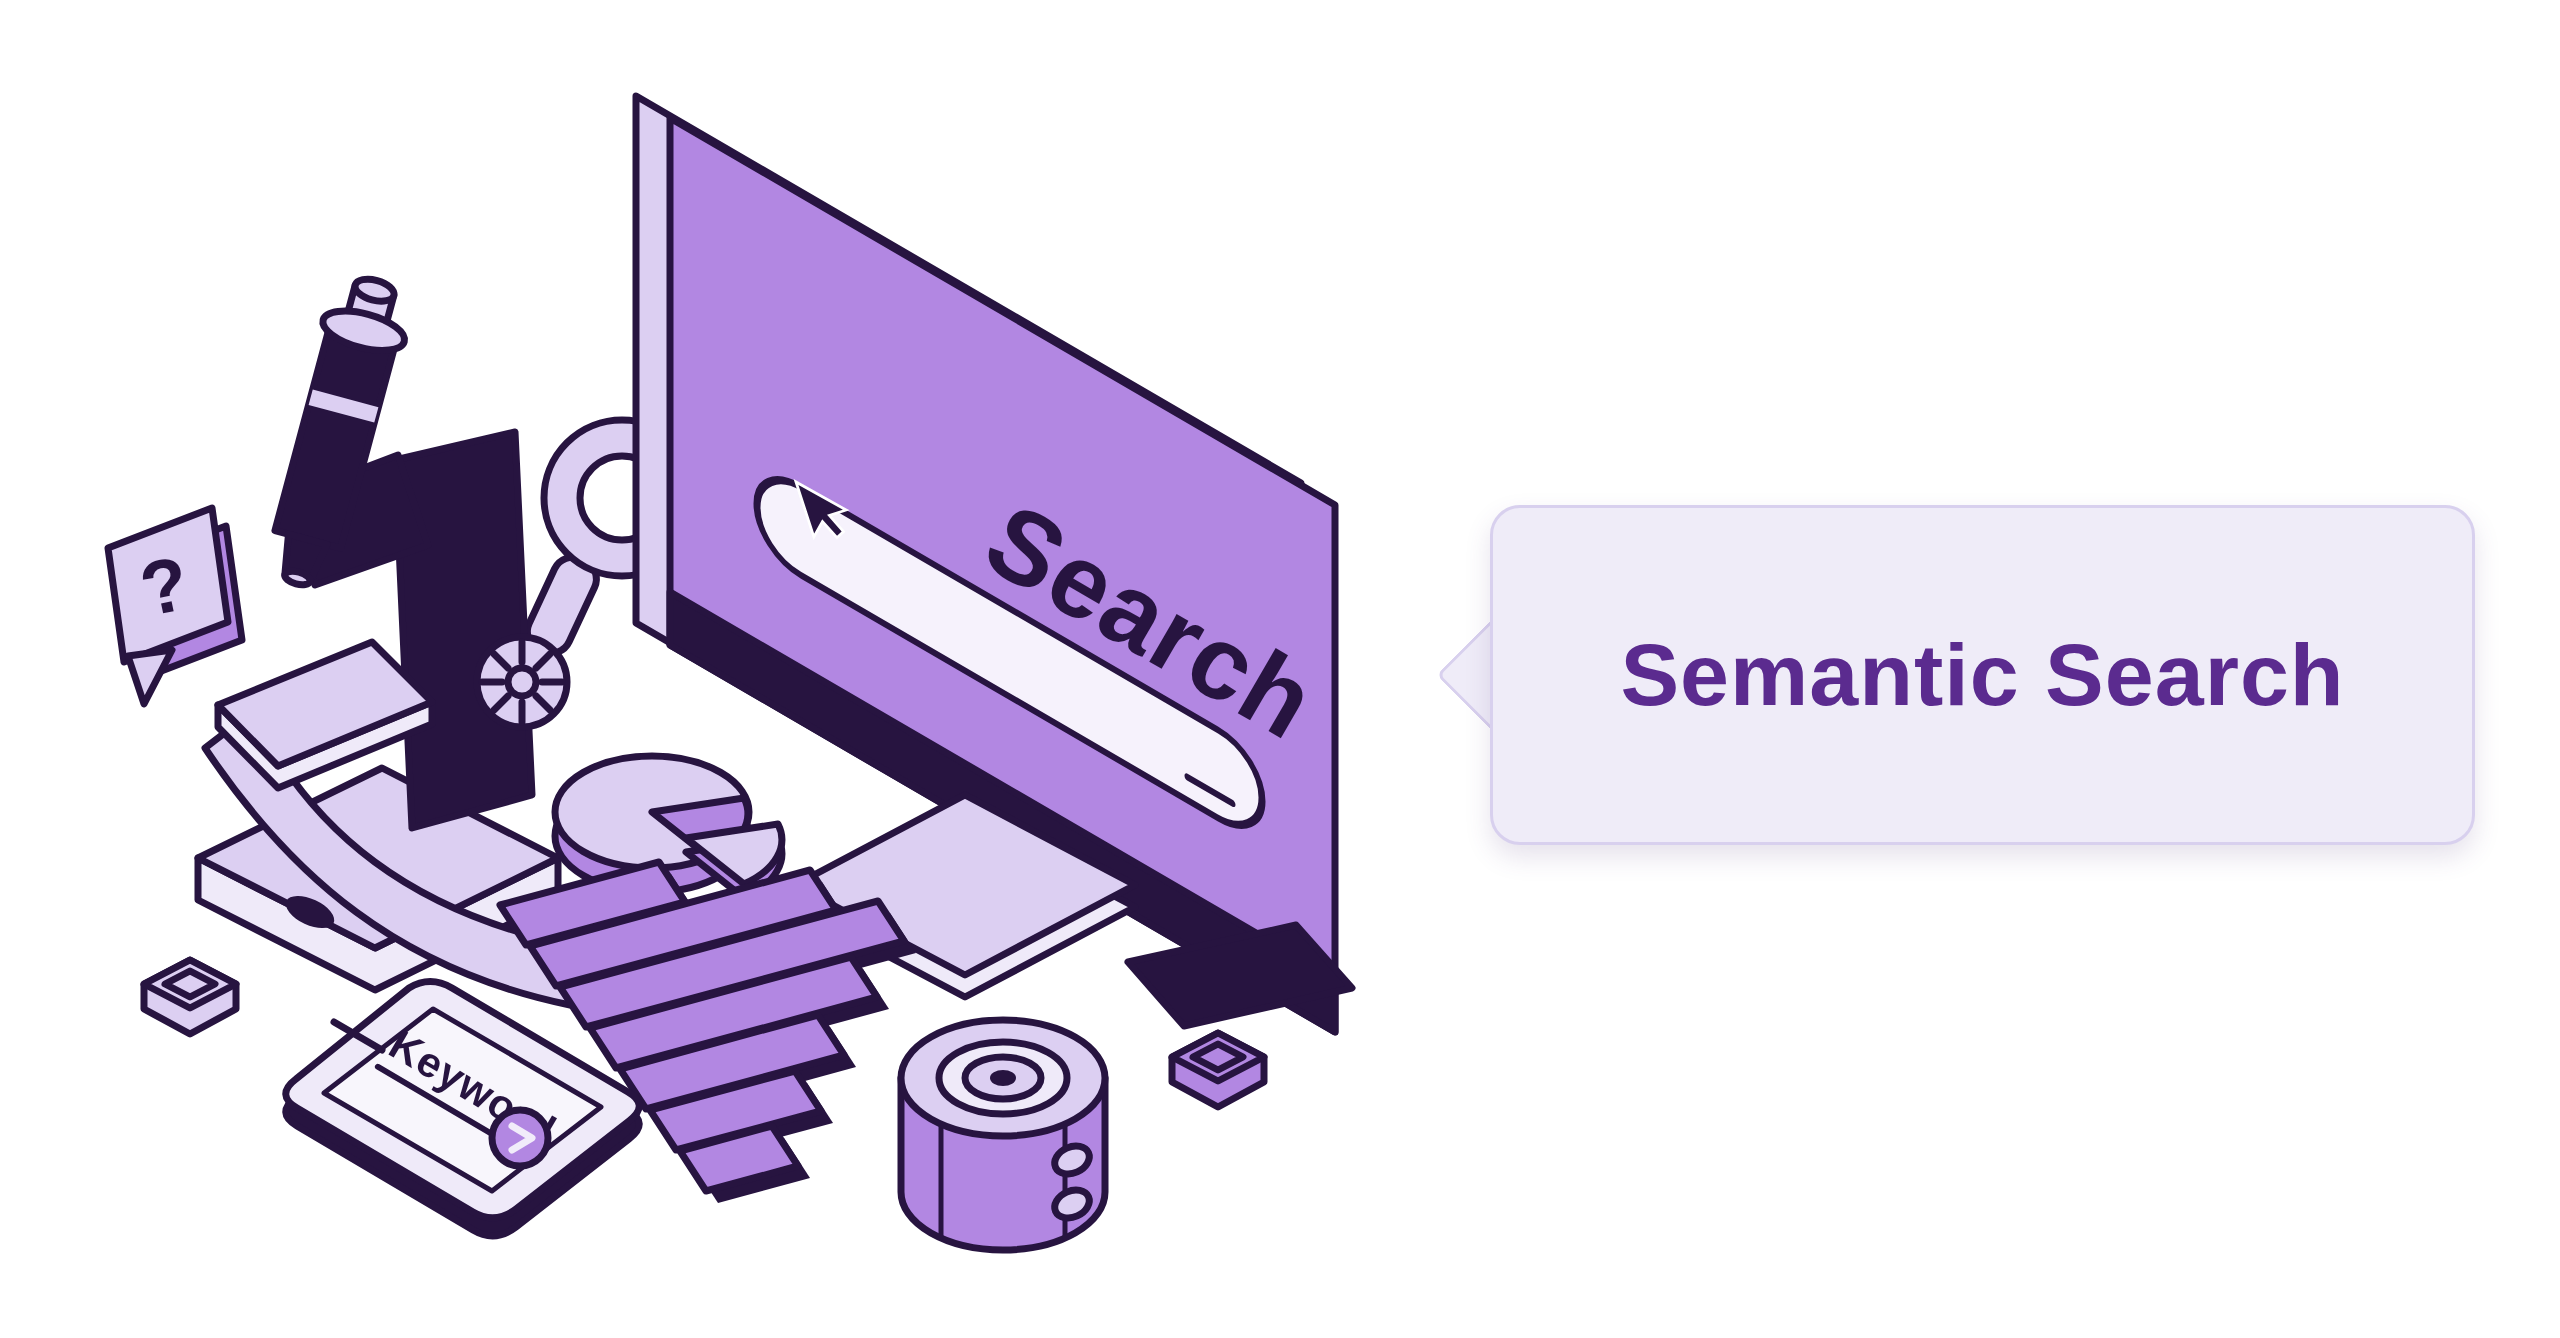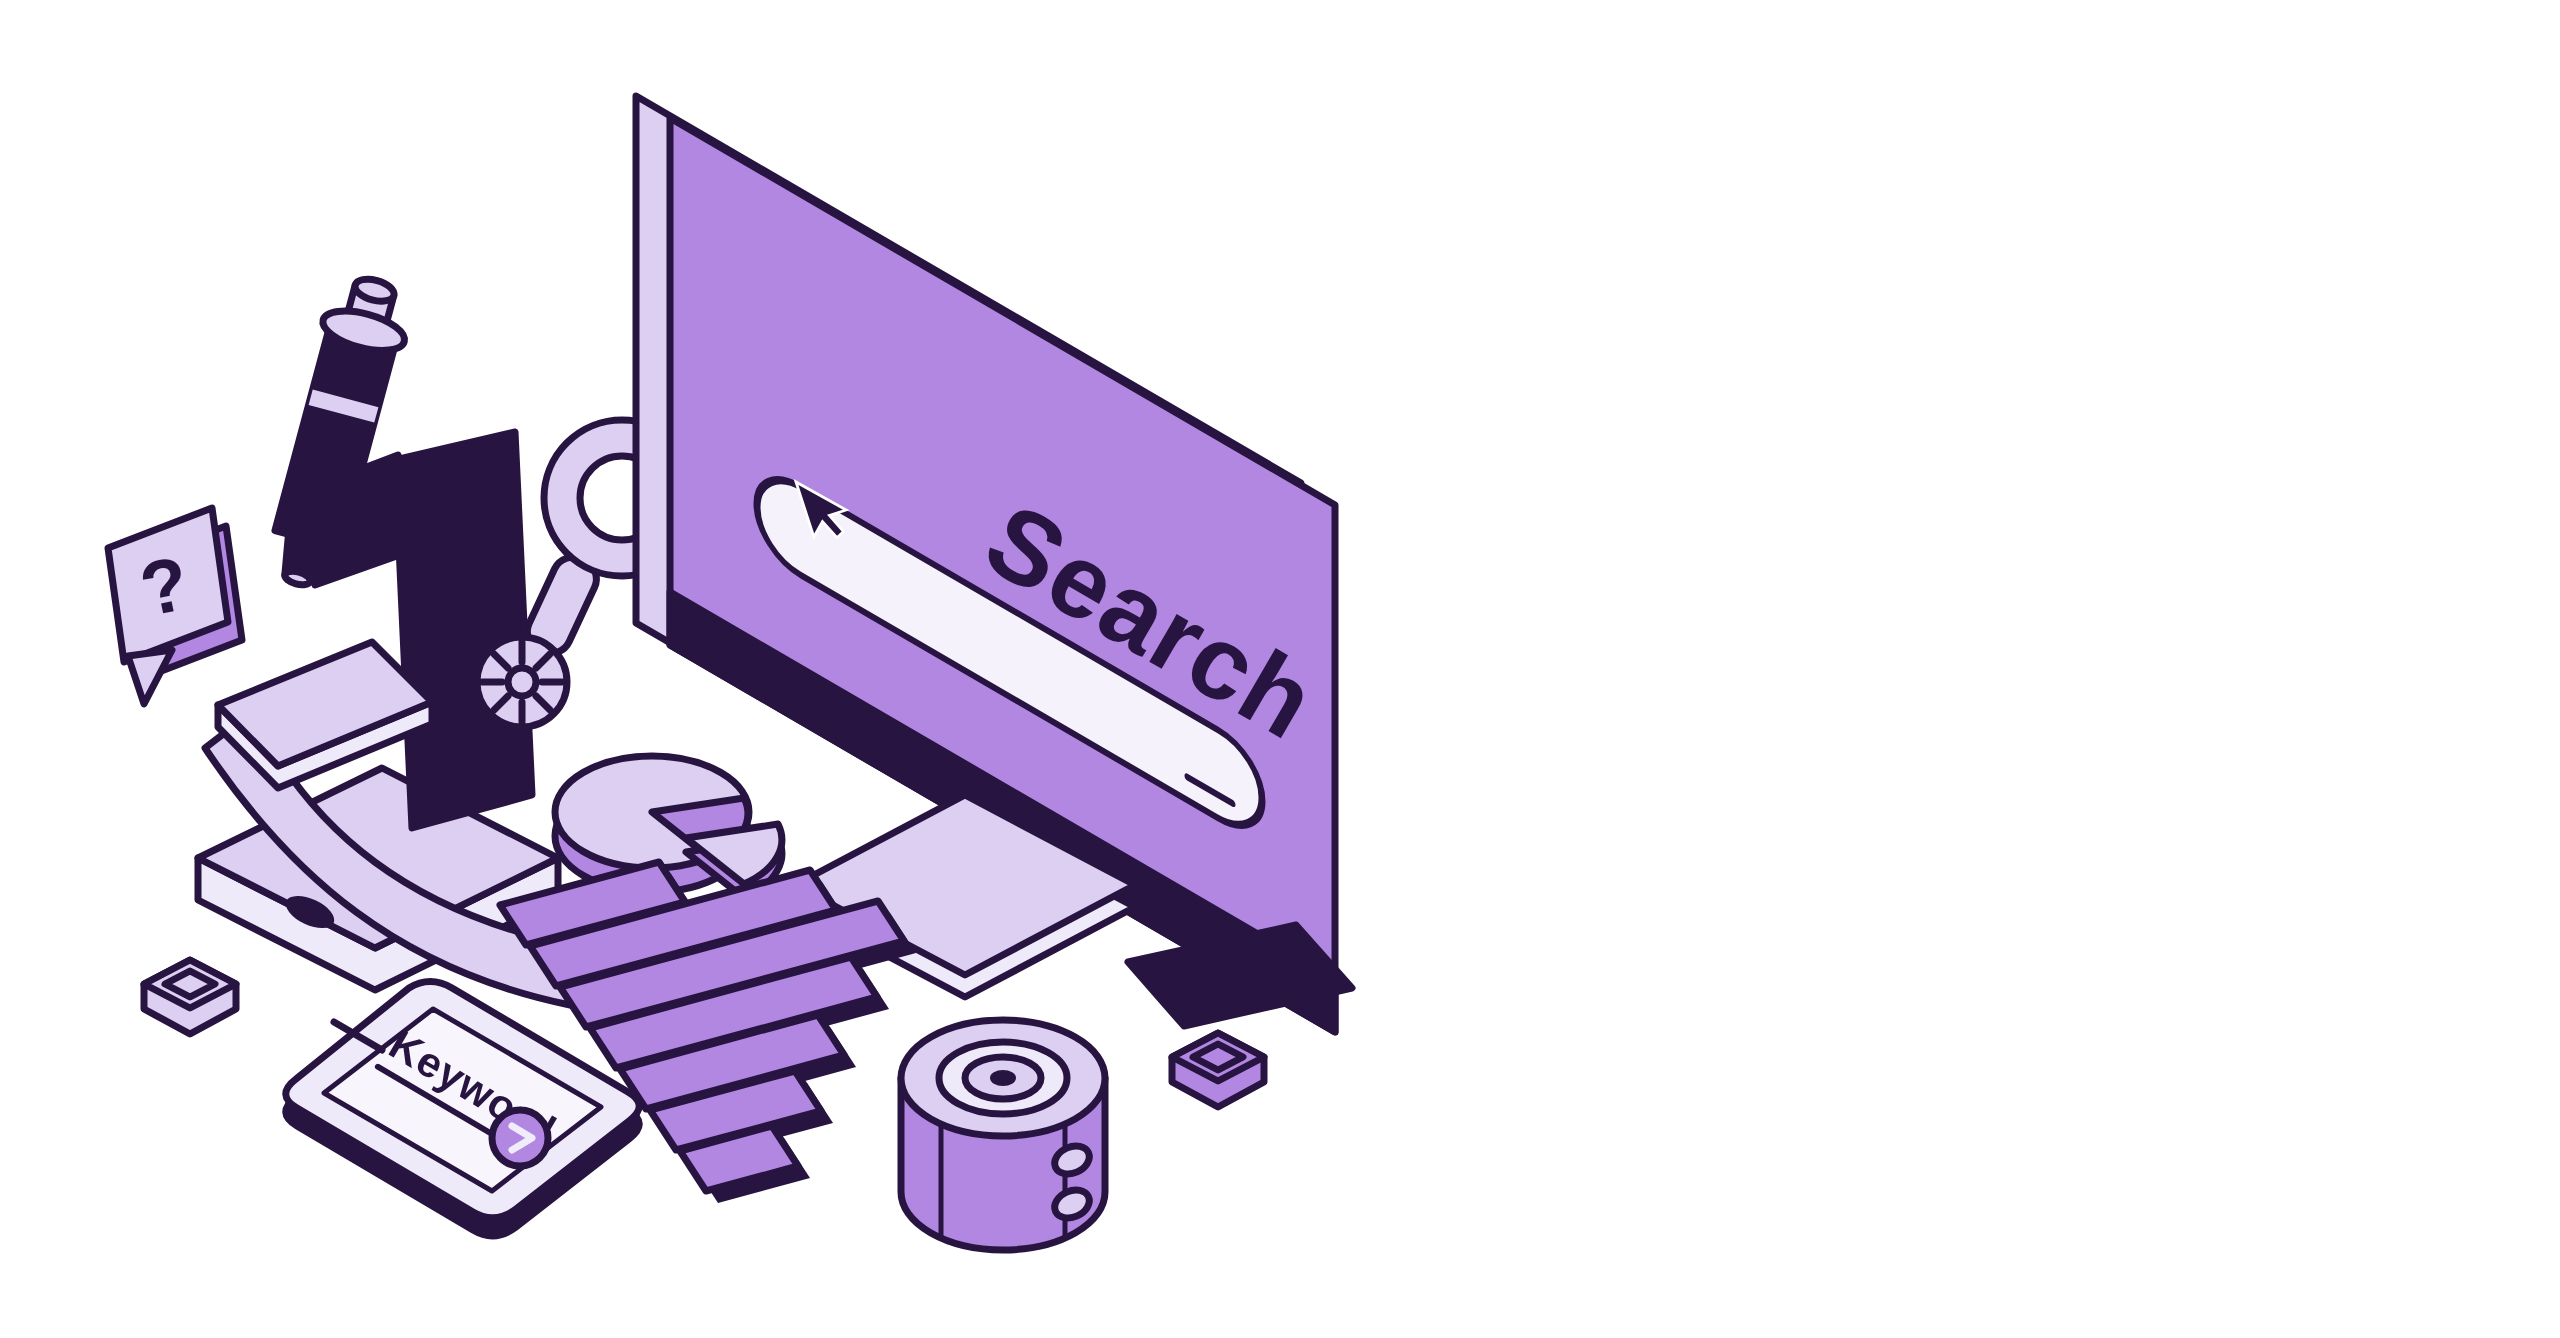--- a/index.html
+++ b/index.html
@@ -173,13 +173,19 @@
       <polygon points="-46,-11 0,-35 46,-11 0,13" class="f-light st"></polygon>
       <polygon points="-25,-11 0,-24 25,-11 0,2" class="f-none st" stroke-width="10"></polygon>
     </g>
     <g transform="translate(1218,1068)">
       <polygon points="-46,-11 0,-35 46,-11 46,14 0,39 -46,14" class="f-main st"></polygon>
       <polygon points="-46,-11 0,-35 46,-11 0,13" class="f-main st"></polygon>
       <polygon points="-25,-11 0,-24 25,-11 0,2" class="f-none st" stroke-width="10"></polygon>
     </g>
   </svg>
 
+  <div class="callout">
+    <div class="callout-tail"></div>
+    <div class="callout-box">
+      <div class="callout-label">Semantic Search</div>
+    </div>
+  </div>
 </div>
 
 </body></html>

